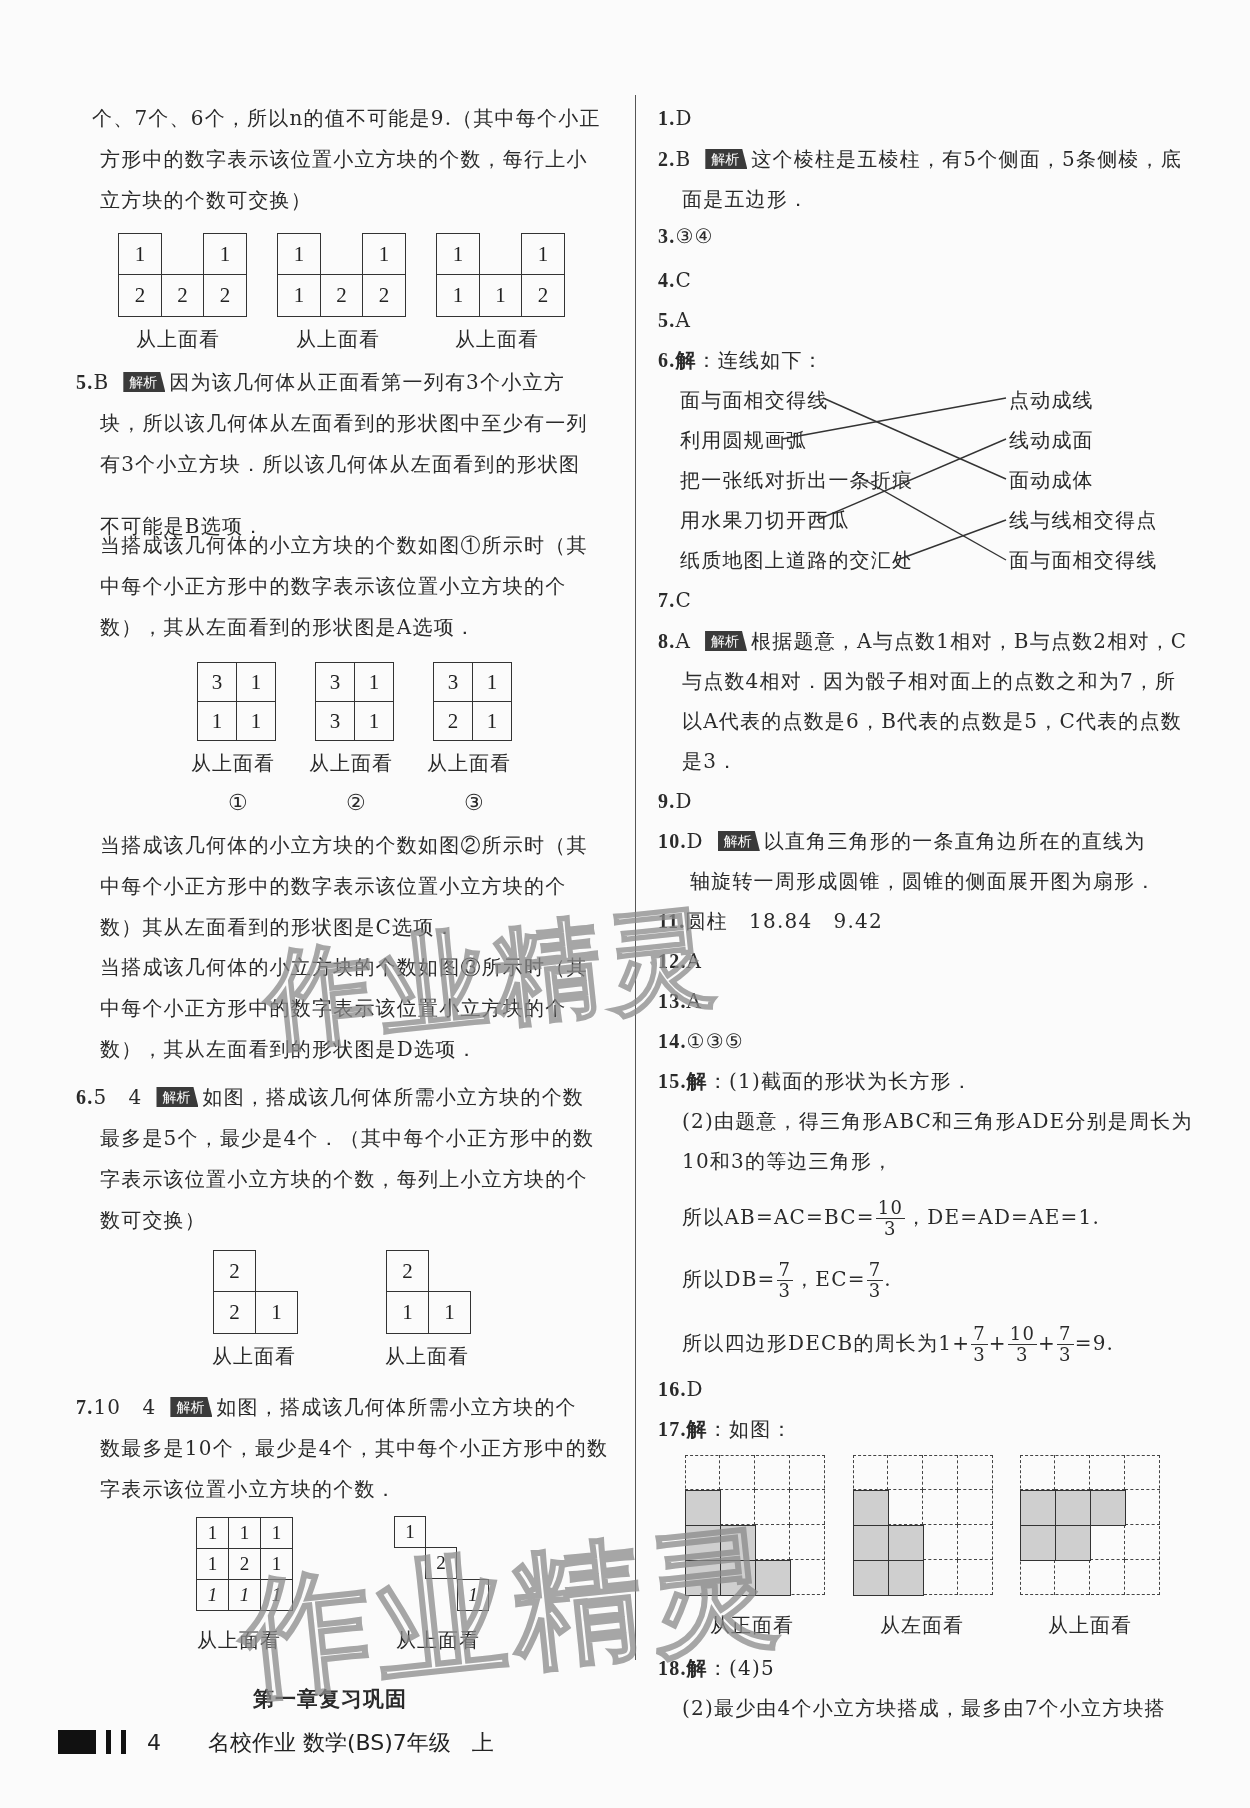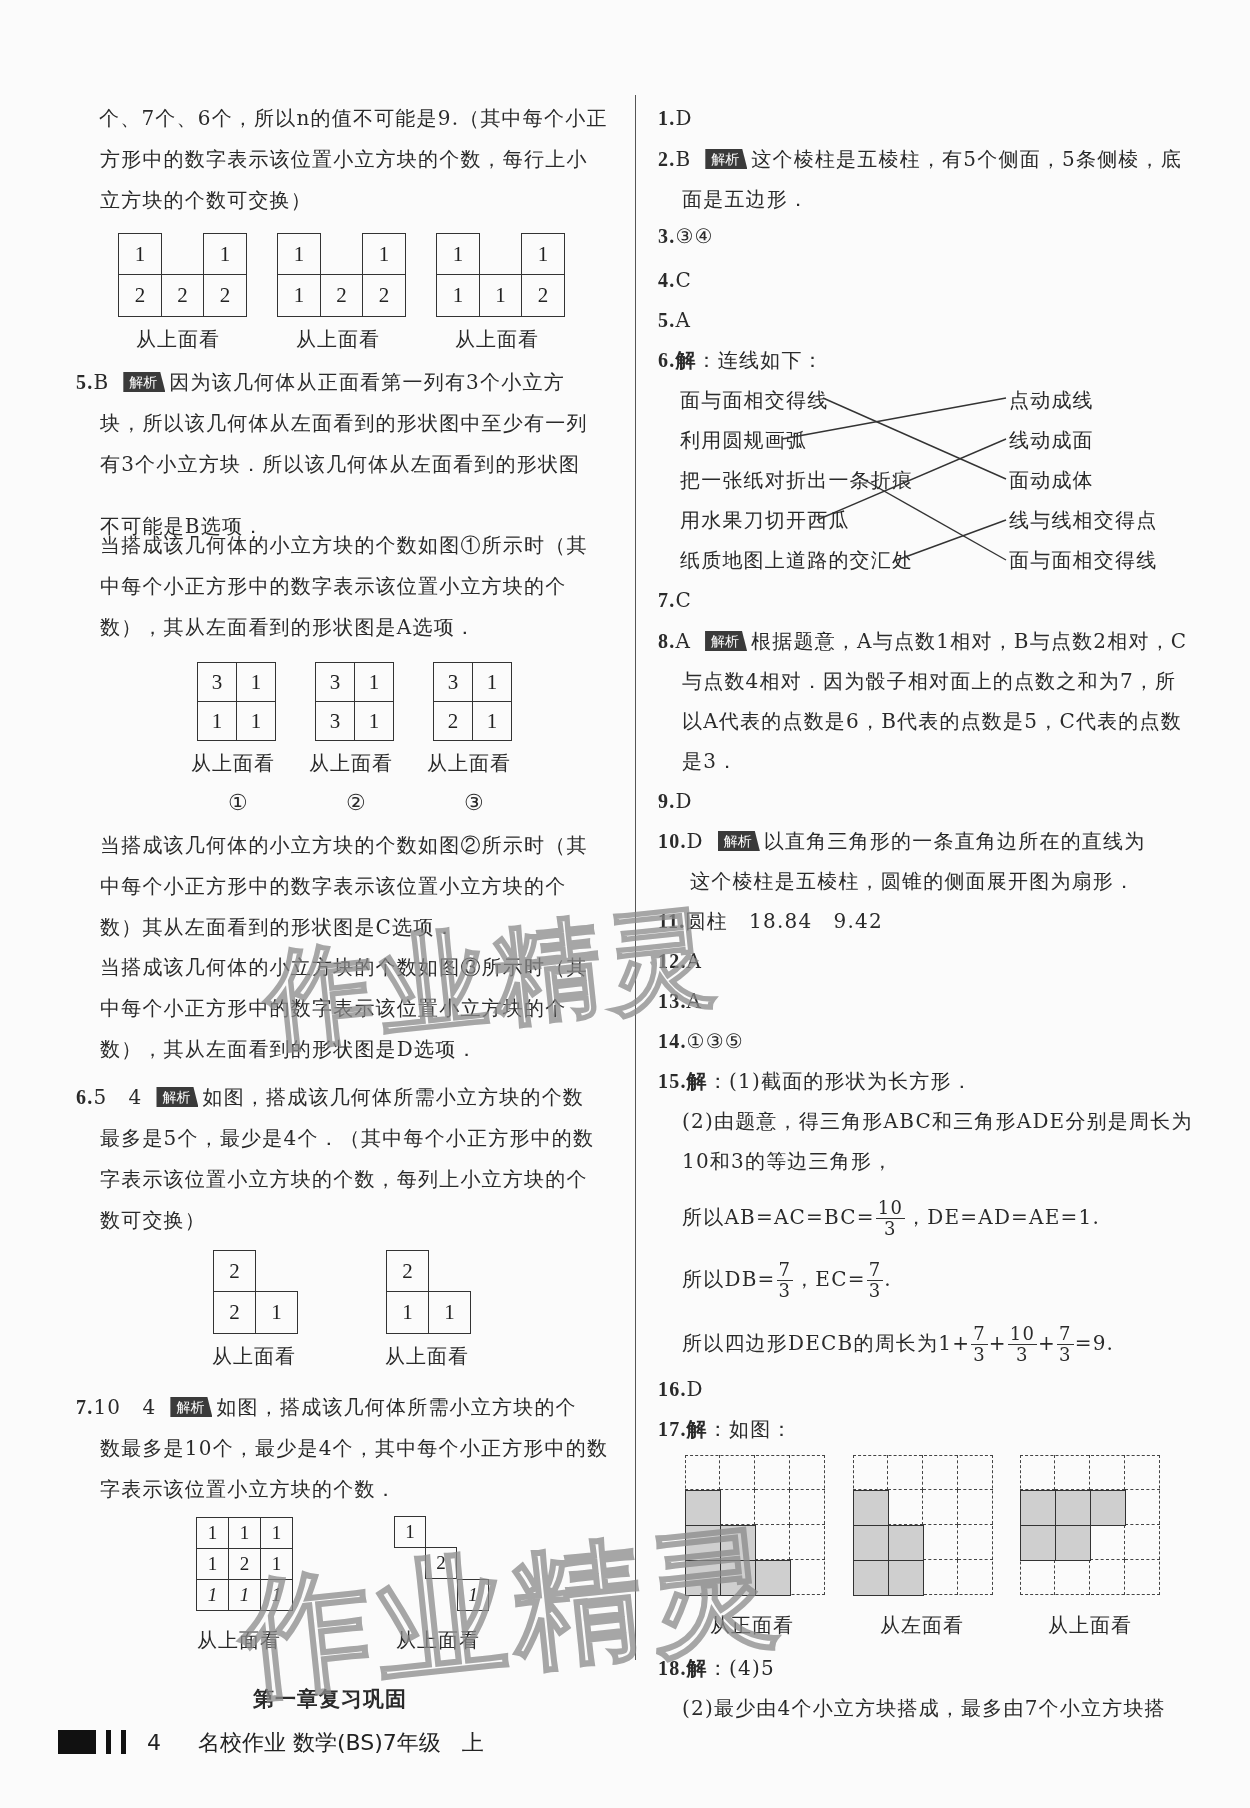--- a/index.html
+++ b/index.html
@@ -25,21 +25,21 @@
   .footer .bar{display:inline-block;background:#111;height:24px;vertical-align:-4px;}
   .watermark{position:absolute;font-family:"DejaVu Sans",sans-serif;font-weight:bold;color:transparent;
        -webkit-text-stroke:2px #8a8a8a;letter-spacing:6px;transform:rotate(-6deg);opacity:.75;pointer-events:none;white-space:nowrap;}
 </style>
 </head>
 <body>
 
 <div class="divider"></div>
 
 <div>
-  <div class="line" style="left:99px;top:104px">个、7个、6个，所以n的值不可能是9.（其中每个小正</div>
+  <div class="line" style="left:92px;top:104px">个、7个、6个，所以n的值不可能是9.（其中每个小正</div>
   <div class="line" style="left:100px;top:145px">方形中的数字表示该位置小立方块的个数，每行上小</div>
   <div class="line" style="left:100px;top:186px">立方块的个数可交换）</div>
 
   <div>
     <div class="cell" style="left:118px;top:233px;width:44px;height:42px;line-height:40px">1</div>
     <div class="cell" style="left:203px;top:233px;width:44px;height:42px;line-height:40px">1</div>
     <div class="cell" style="left:118px;top:274px;width:44px;height:43px;line-height:41px">2</div>
     <div class="cell" style="left:161px;top:274px;width:43px;height:43px;line-height:41px">2</div>
     <div class="cell" style="left:203px;top:274px;width:44px;height:43px;line-height:41px">2</div>
     <div class="cap" style="left:136px;top:326px">从上面看</div>
@@ -185,21 +185,21 @@
   <div class="line" style="left:658px;top:586px"><span class="num">7.</span><span>C</span></div>
 
   <div class="line" style="left:658px;top:627px"><span class="num">8.</span><span>A</span><span class="tag">解析</span><span>根据题意，A与点数1相对，B与点数2相对，C</span></div>
   <div class="line" style="left:682px;top:667px">与点数4相对．因为骰子相对面上的点数之和为7，所</div>
   <div class="line" style="left:682px;top:707px">以A代表的点数是6，B代表的点数是5，C代表的点数</div>
   <div class="line" style="left:682px;top:747px">是3．</div>
 
   <div class="line" style="left:658px;top:787px"><span class="num">9.</span><span>D</span></div>
 
   <div class="line" style="left:658px;top:827px"><span class="num">10.</span><span>D</span><span class="tag">解析</span><span>以直角三角形的一条直角边所在的直线为</span></div>
-  <div class="line" style="left:690px;top:867px">这个棱柱是五棱柱，圆锥的侧面展开图为扇形．</div>
+  <div class="line" style="left:690px;top:867px">轴旋转一周形成圆锥，圆锥的侧面展开图为扇形．</div>
 
   <div class="line" style="left:658px;top:907px"><span class="num">11.</span><span>圆柱　18.84　9.42</span></div>
   <div class="line" style="left:658px;top:947px"><span class="num">12.</span><span>A</span></div>
   <div class="line" style="left:658px;top:987px"><span class="num">13.</span><span>A</span></div>
   <div class="line" style="left:658px;top:1027px"><span class="num">14.</span><span>①③⑤</span></div>
 
   <div class="line" style="left:658px;top:1067px"><span class="num">15.</span><span class="num">解</span><span>：(1)截面的形状为长方形．</span></div>
   <div class="line" style="left:682px;top:1107px">(2)由题意，得三角形ABC和三角形ADE分别是周长为</div>
   <div class="line" style="left:682px;top:1147px">10和3的等边三角形，</div>
   <div class="line" style="left:682px;top:1193px;height:48px;line-height:48px">
@@ -292,19 +292,19 @@
 
   <div class="line" style="left:658px;top:1654px"><span class="num">18.</span><span class="num">解</span><span>：(4)5</span></div>
   <div class="line" style="left:682px;top:1694px">(2)最少由4个小立方块搭成，最多由7个小立方块搭</div>
 </div>
 
 <div class="footer">
   <span class="bar" style="width:38px"></span>
   <span class="bar" style="width:5px;margin-left:3px"></span>
   <span class="bar" style="width:5px;margin-left:3px"></span>
   <span style="margin-left:14px">4</span>
-  <span style="margin-left:30px">名校作业</span>
+  <span style="margin-left:40px">名校作业</span>
   <span style="">数学(BS)7年级</span>
   <span style="margin-left:14px">上</span>
 </div>
 
 <div class="watermark" style="left:265px;top:905px;font-size:108px">作业精灵</div>
 <div class="watermark" style="left:240px;top:1525px;font-size:130px">作业精灵</div>
 
 </body></html>

